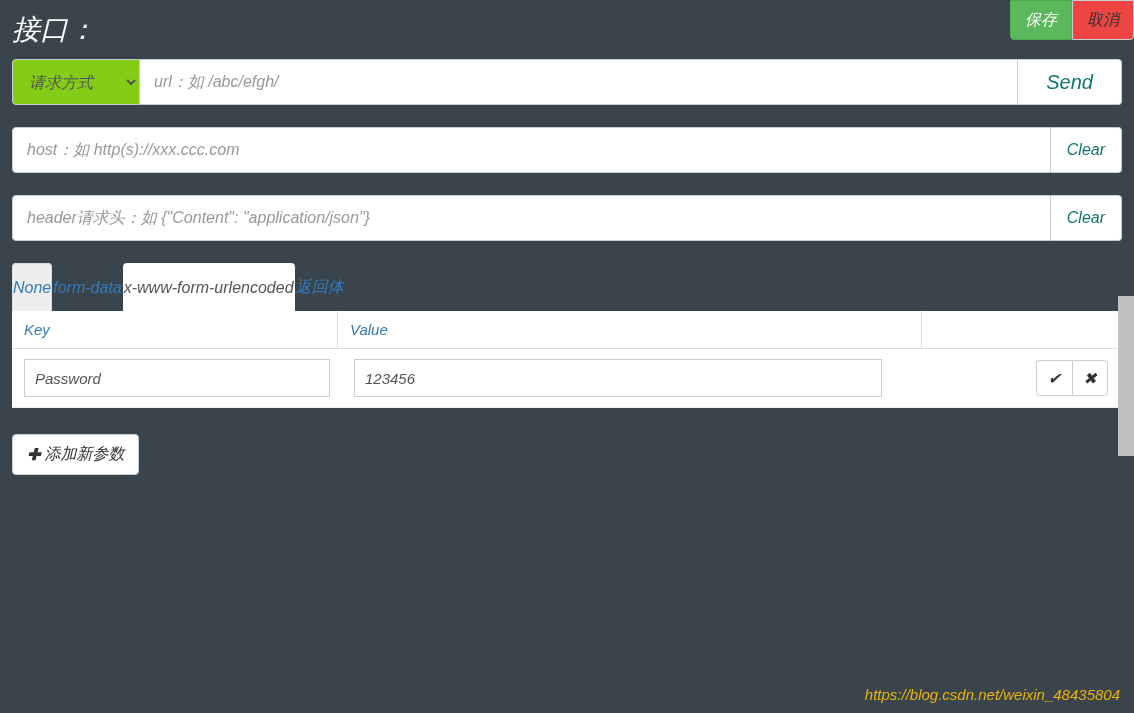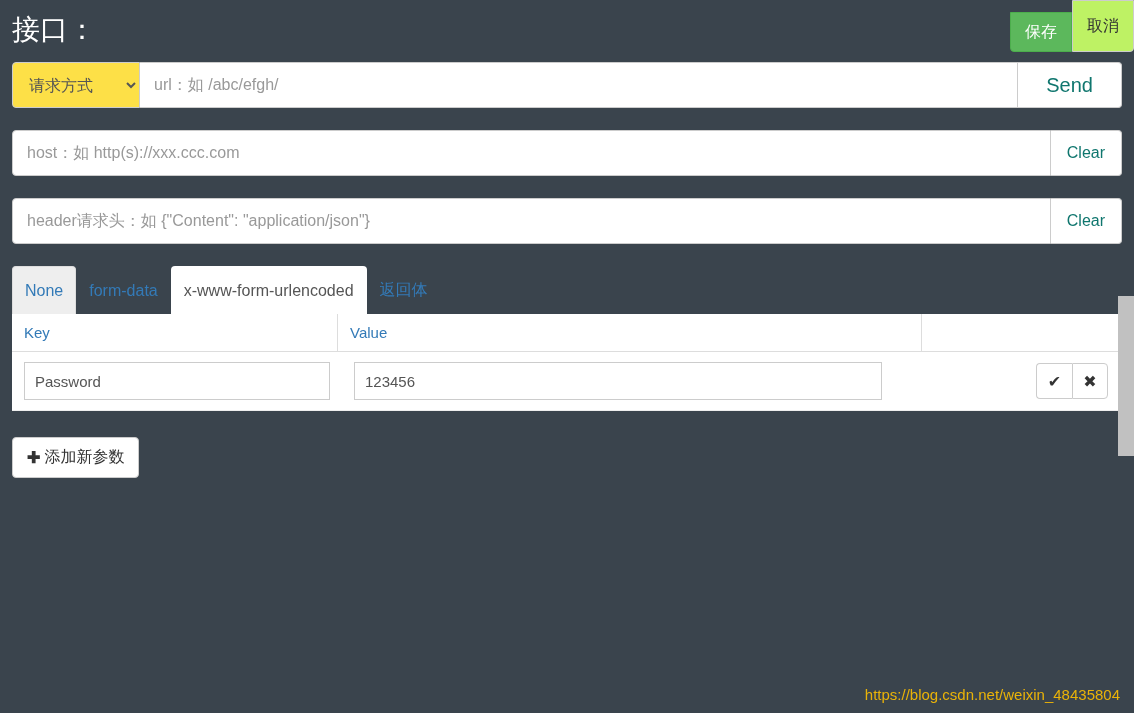--- a/index.html
+++ b/index.html
@@ -1,18 +1,19 @@
 <!DOCTYPE html>
 <html><head>
   <meta charset="utf-8">
   <style>
     * {
       box-sizing: border-box;
       margin: 0;
       padding: 0;
+      font-style: italic;
     }
     body {
       font-family: "Helvetica Neue", Helvetica, Arial, "Microsoft YaHei", sans-serif;
       background: #3a444d;
       width: 1134px;
       height: 713px;
       overflow: hidden;
       position: relative;
     }
     .header-row {
@@ -39,37 +40,36 @@
       cursor: pointer;
       background: #fff;
       border-radius: 0;
     }
     .btn-save {
       background: #5cb85c;
       border-color: #4cae4c;
       color: #fff;
       border-top-left-radius: 0;
       border-bottom-left-radius: 4px;
-      margin-top: 12px;
     }
     .btn-cancel {
-      background: #bef264;
+      background: #ef4444;
       border-color: #ccc;
       color: #333;
       border-bottom-right-radius: 4px;
     }
     .form-area {
       padding: 10px 12px;
     }
     .input-group {
       display: flex;
       margin-bottom: 22px;
     }
     .select-method {
-      background: #fde047;
+      background: #84cc16;
       border: 1px solid #ccc;
       border-radius: 4px 0 0 4px;
       padding: 10px 12px;
       font-size: 16px;
       color: #555;
       height: 46px;
       min-width: 128px;
     }
     .form-control {
       flex: 1;
@@ -104,21 +104,21 @@
     .btn-append-sm {
       font-size: 16px;
       padding: 0 16px;
     }
     .tabs {
       display: flex;
       background: transparent;
       margin-top: 6px;
     }
     .tab {
-      padding: 13px 12px;
+      padding: 13px 0;
       font-size: 16px;
       color: #337ab7;
       cursor: pointer;
       background: transparent;
       border: 1px solid transparent;
       border-bottom: none;
       border-radius: 4px 4px 0 0;
       display: flex;
       align-items: center;
       gap: 5px;

